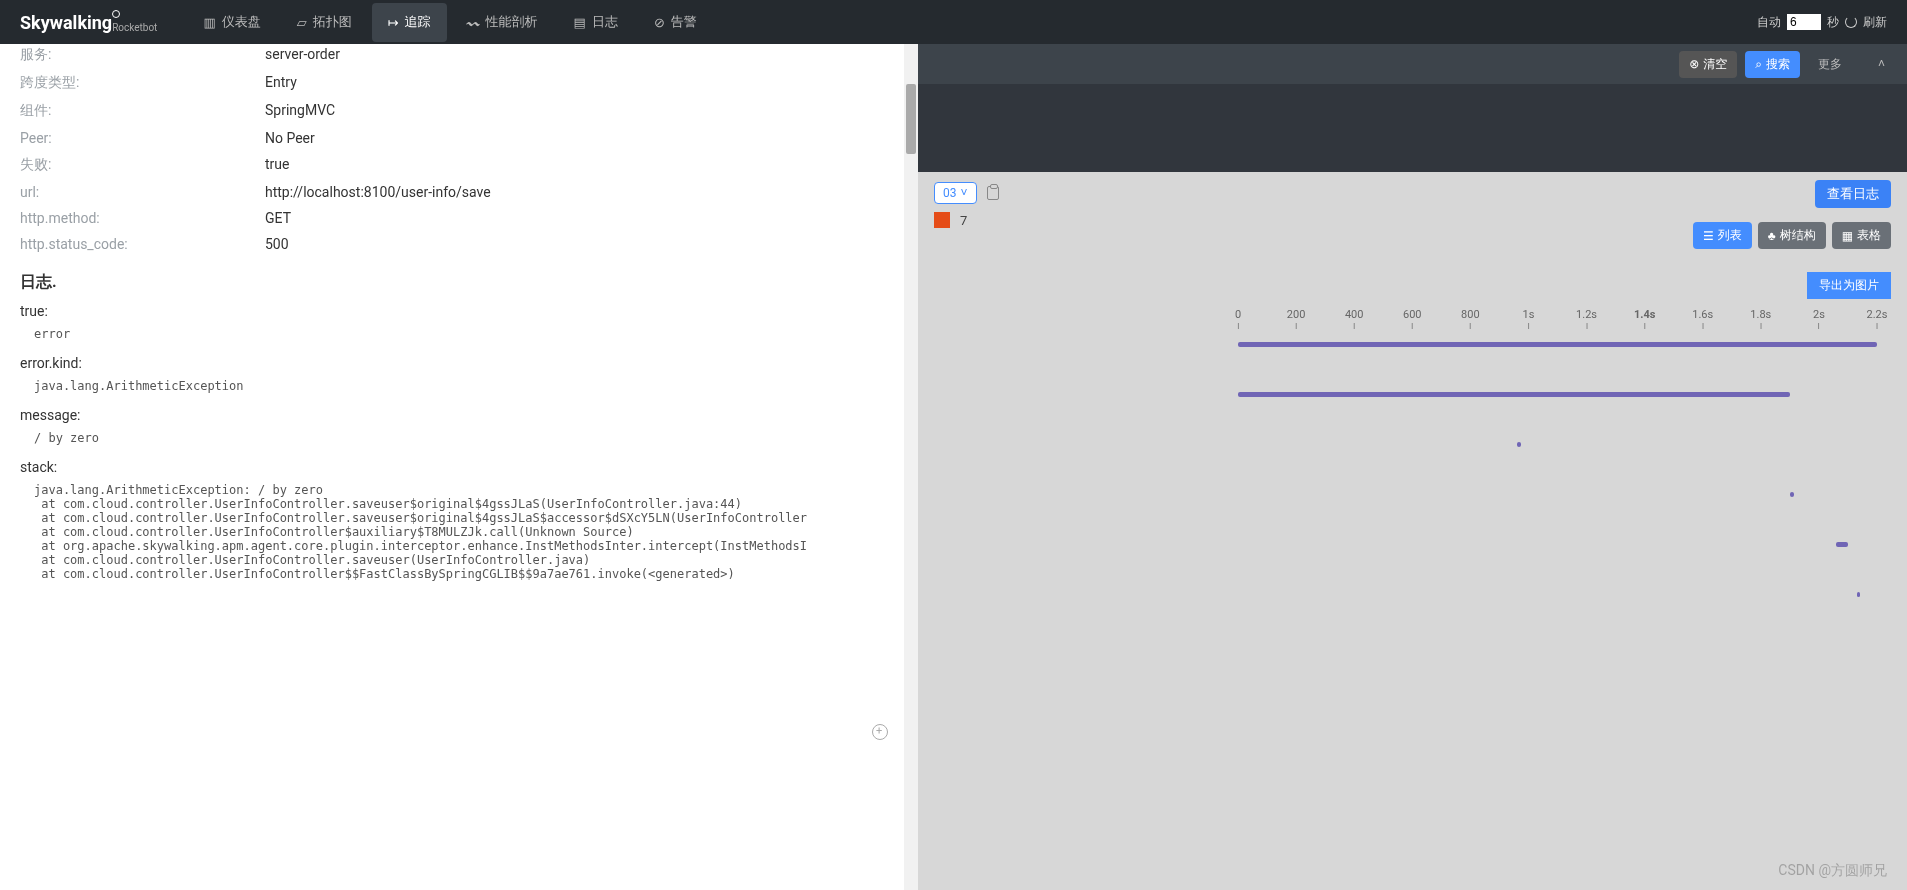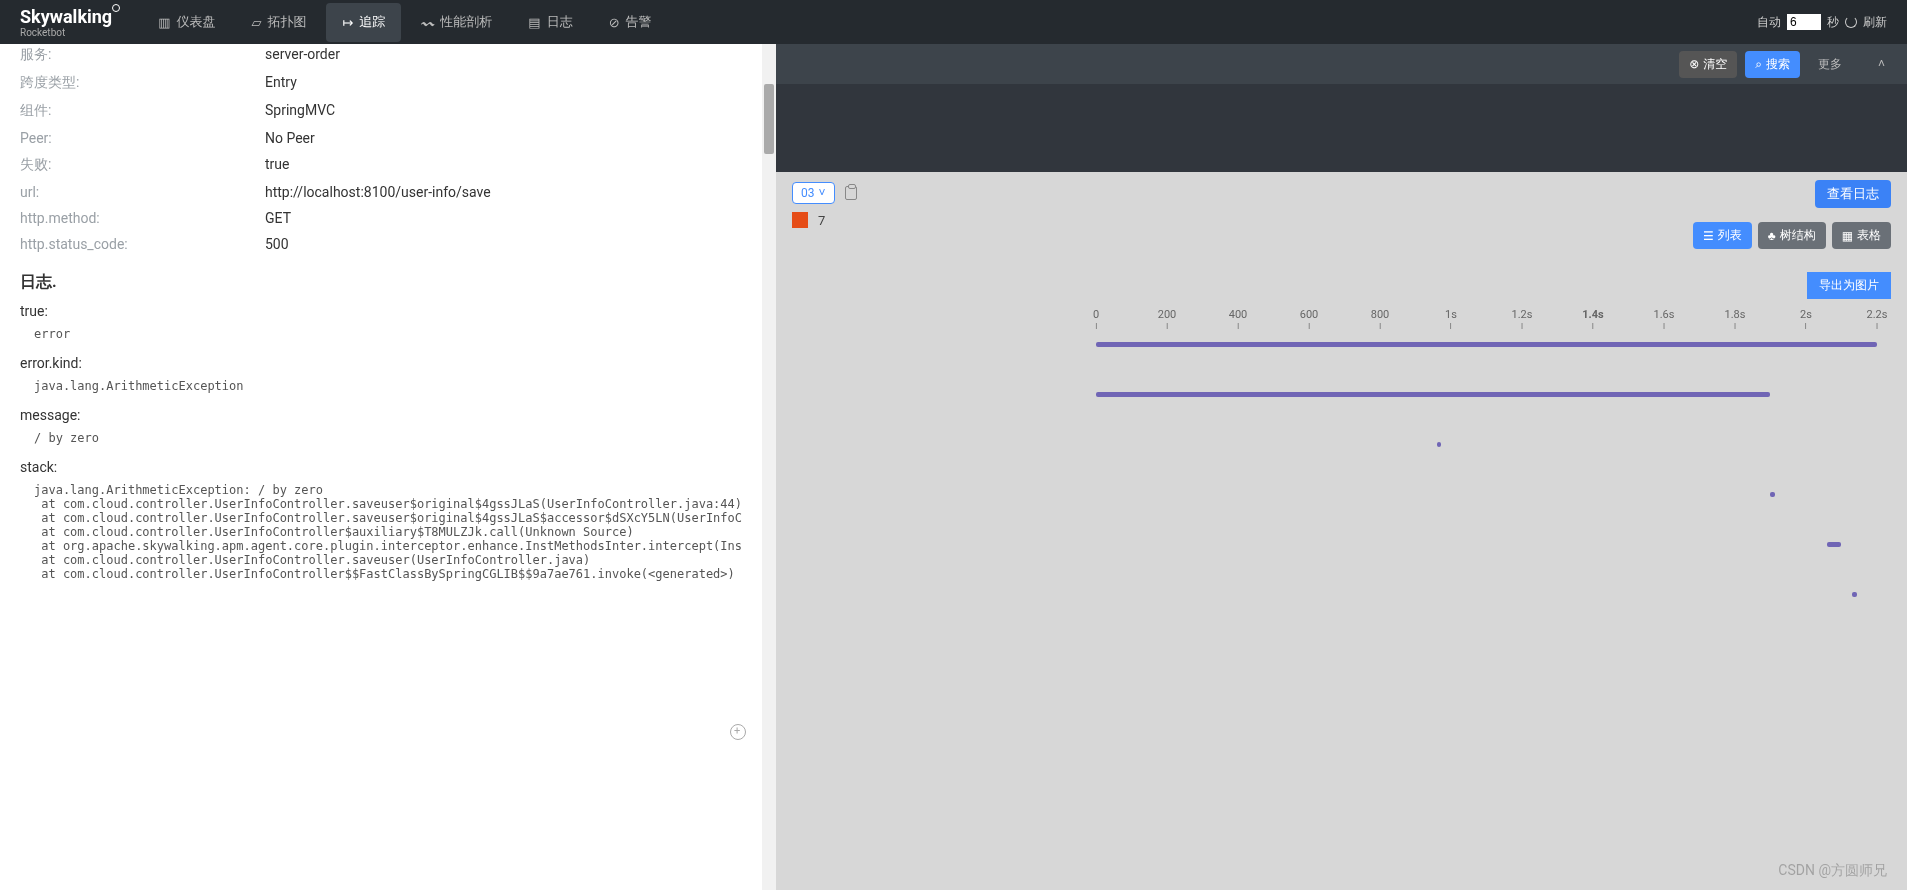--- a/index.html
+++ b/index.html
@@ -1,30 +1,30 @@
 <!DOCTYPE html>
 <html><head>
 <meta charset="utf-8">
 <style>
 * { margin: 0; padding: 0; box-sizing: border-box; }
 body { font-family: -apple-system, BlinkMacSystemFont, "Segoe UI", Roboto, sans-serif; font-size: 13px; color: #333; background: #fff; overflow: hidden; }
 .header { background: #252a2f; color: #ccc; height: 44px; display: flex; align-items: center; padding: 0 20px; }
-.logo { display: flex; flex-direction: column; margin-right: 30px; }
+.logo { display: flex; margin-right: 30px; align-items: flex-end; }
 .logo-main { font-size: 18px; font-weight: bold; color: #fff; position: relative; }
 .logo-main::after { content: ''; position: absolute; top: -2px; right: -8px; width: 6px; height: 6px; border-radius: 50%; border: 1.5px solid #fff; }
 .logo-sub { font-size: 10px; color: #aaa; }
 .nav { display: flex; gap: 4px; }
 .nav-item { padding: 10px 16px; display: flex; align-items: center; gap: 6px; color: #bbb; cursor: pointer; border-radius: 4px; }
 .nav-item.active { background: #3d444b; color: #fff; }
 .header-right { margin-left: auto; display: flex; align-items: center; gap: 6px; color: #ccc; font-size: 12px; }
 .header-right input { width: 34px; padding: 1px 3px; background: #fff; border: none; font-size: 12px; }
 .icon-refresh { display: inline-block; width: 12px; height: 12px; border: 1.5px solid #ccc; border-radius: 50%; border-top-color: transparent; }
 
 .main { display: flex; height: calc(100vh - 44px); }
-.left-panel { width: 776px; display: flex; position: relative; }
+.left-panel { width: 918px; display: flex; position: relative; }
 .left-content { flex: 1; padding: 0 20px 20px 20px; overflow-y: auto; }
 .left-scrollbar { width: 14px; background: #f1f1f1; position: relative; }
 .left-scrollbar-thumb { position: absolute; top: 40px; left: 2px; width: 10px; height: 70px; background: #aaa; border-radius: 2px; }
 
 .detail-row { display: flex; margin-bottom: 6px; padding: 2px 0; }
 .detail-label { width: 245px; color: #9aa0a6; font-size: 14px; }
 .detail-value { color: #333; font-size: 14px; }
 
 .log-title { font-size: 16px; font-weight: bold; margin-top: 18px; margin-bottom: 10px; }
 .log-time-row { display: flex; gap: 10px; font-size: 14px; margin-bottom: 14px; }

